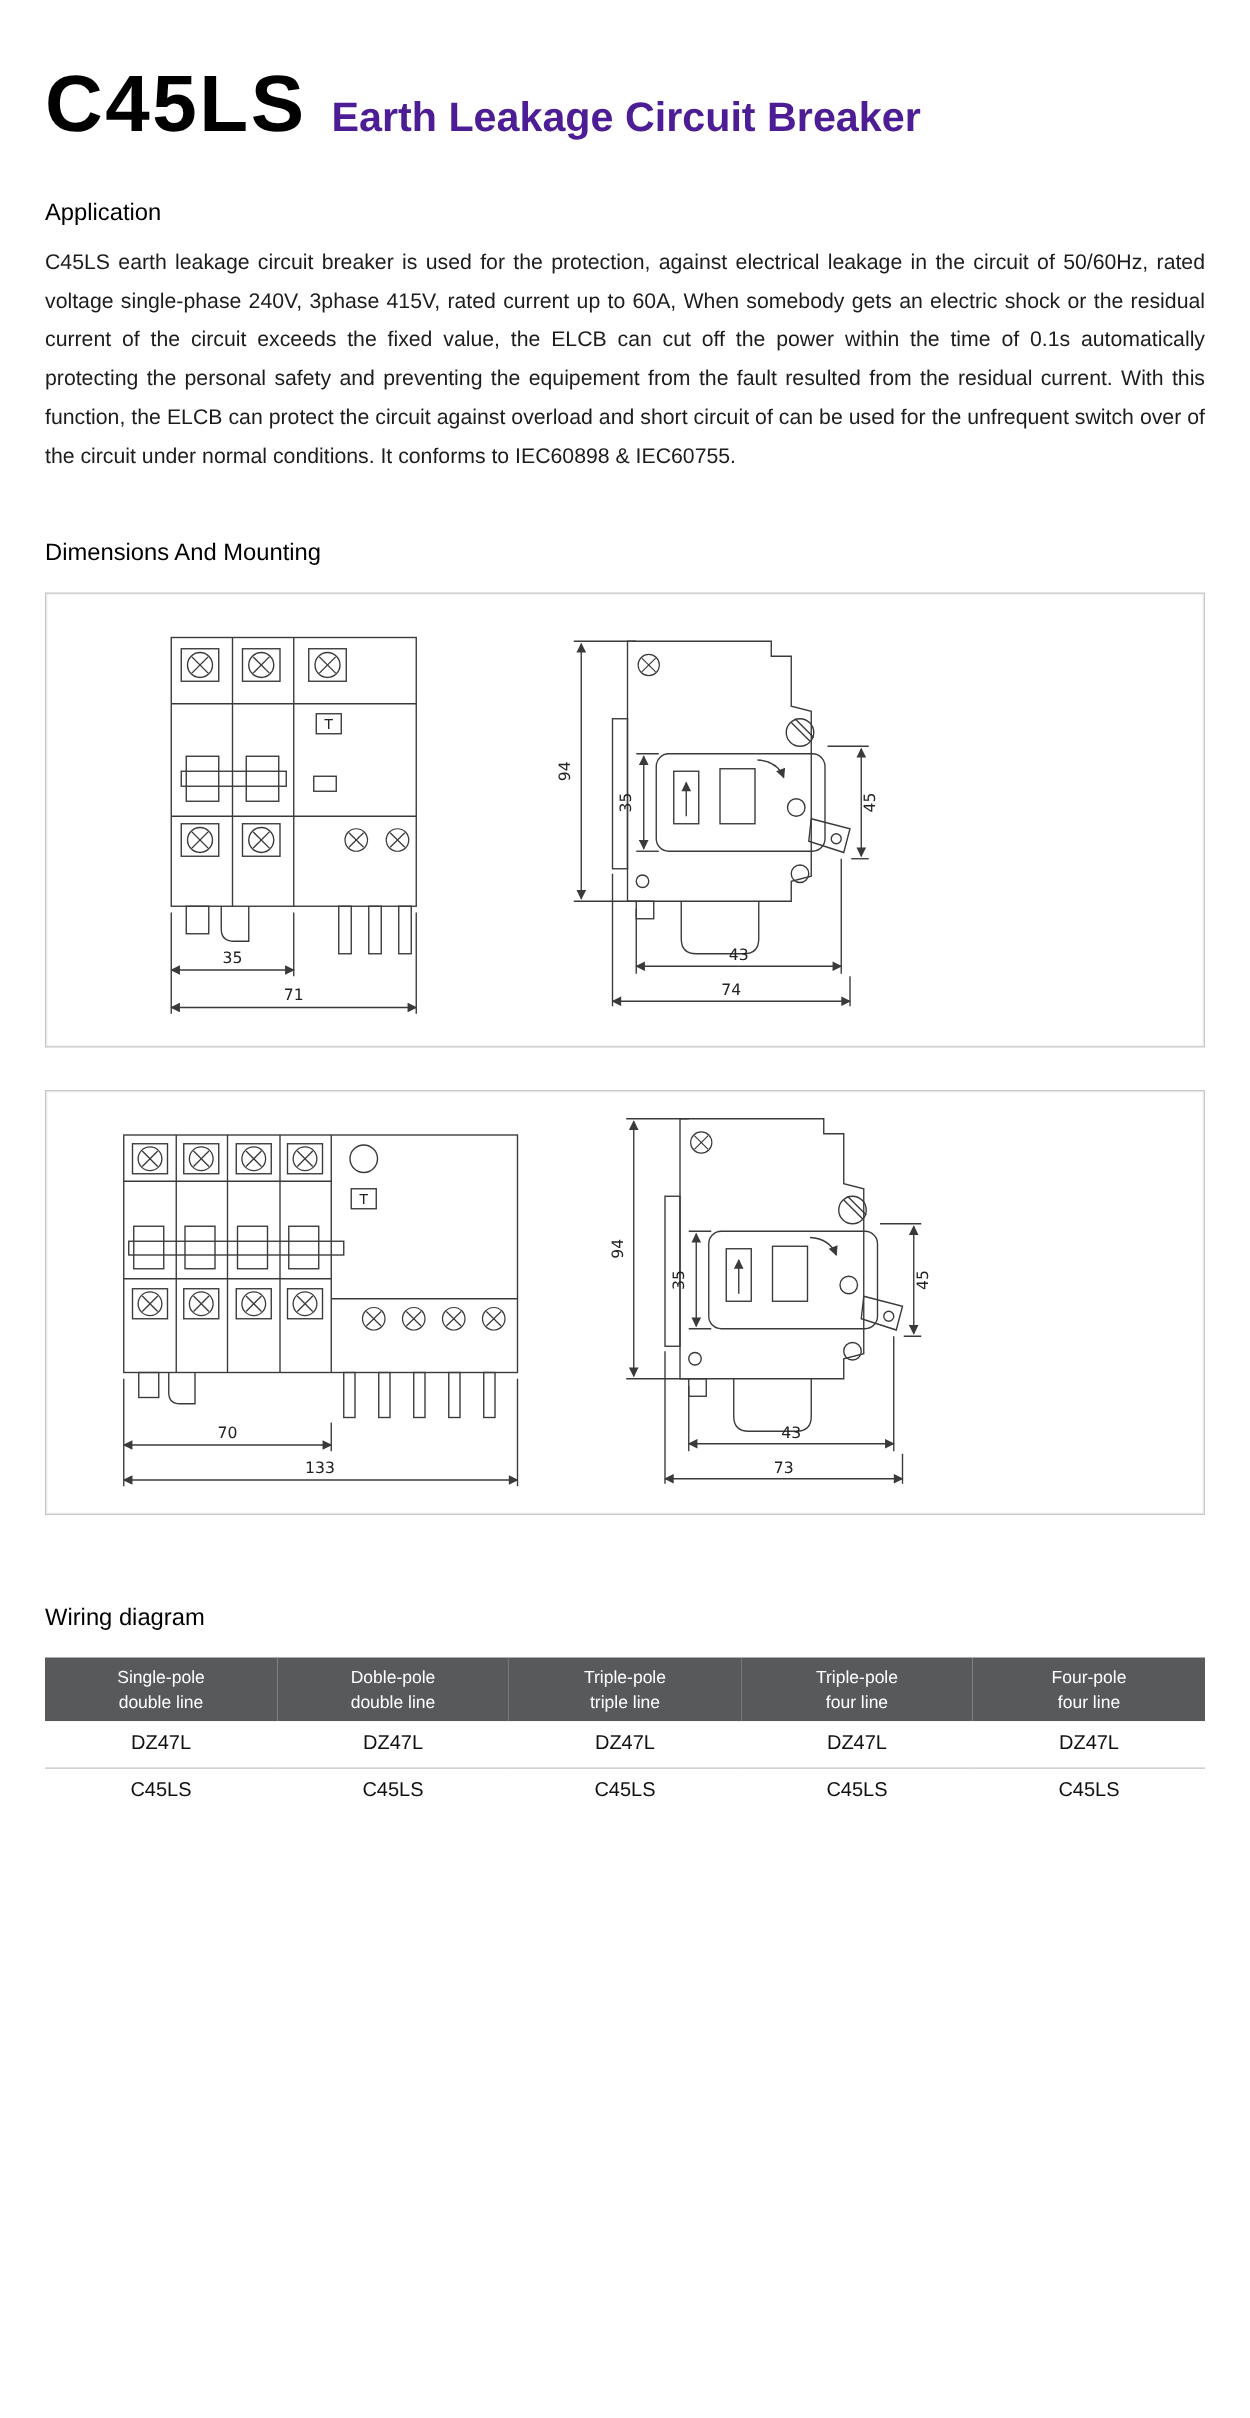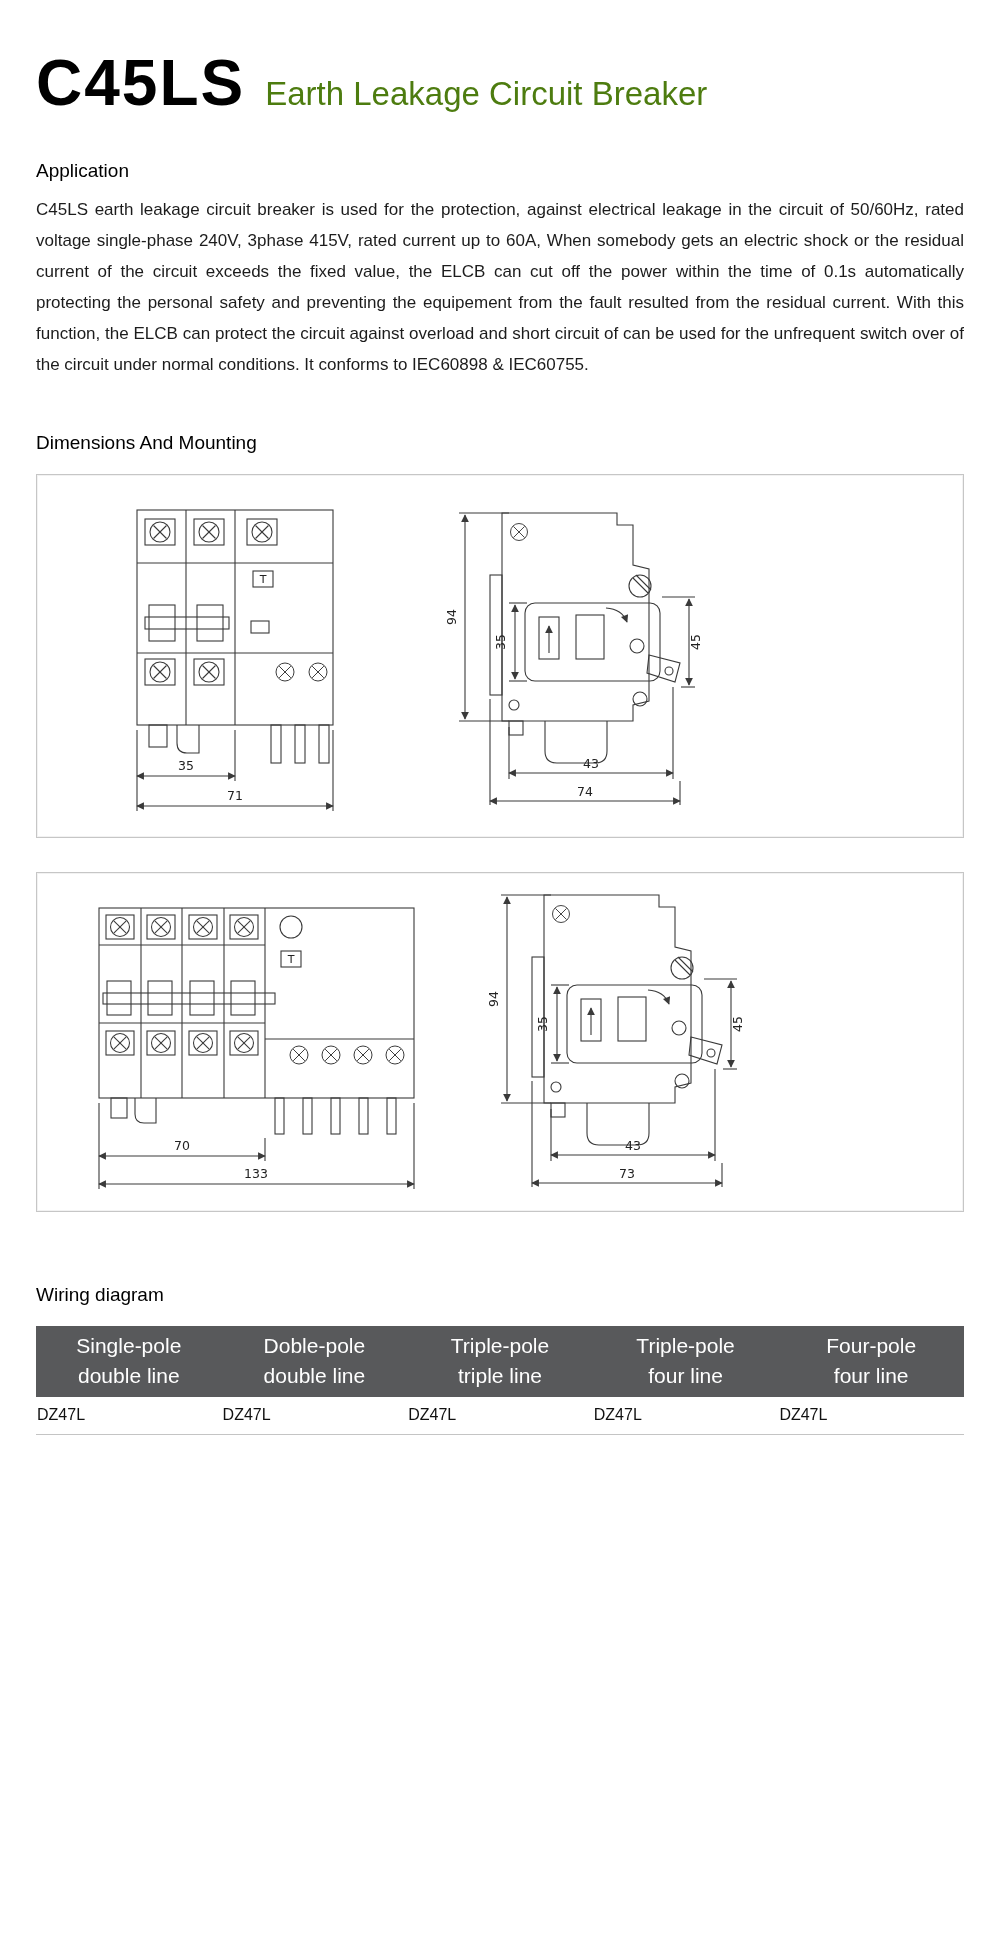--- a/index.html
+++ b/index.html
@@ -5,21 +5,21 @@
   html,body { margin:0; padding:0; background:#ffffff; }
   .page {
     width:1000px; height:1440px; background:#fff; overflow:hidden;
     font-family:"Liberation Sans", sans-serif; color:#1a1a1a;
     position:relative;
   }
   .content { padding:46px 36px 0 36px; }
 
   .title-row { display:flex; align-items:baseline; gap:20px; }
   .model { font-size:64px; font-weight:bold; letter-spacing:2px; color:#000; }
-  .subtitle { font-size:33px; font-weight:400; color:#4d7c0f; }
+  .subtitle { font-size:33px; font-weight:700; color:#4c1d95; }
 
   .section-heading { font-size:19px; font-weight:normal; color:#000; margin:0; }
   .h-app   { margin-top:40px; }
   .h-dims  { margin-top:52px; }
   .h-wire  { margin-top:72px; }
 
   .app-text {
     margin-top:12px; font-size:17px; line-height:31px;
     text-align:justify; color:#1c1c1c;
   }
@@ -33,25 +33,25 @@
   .panel svg { display:block; }
 
   .draw { stroke:#3a3a3a; stroke-width:1.1; fill:none; }
   .dim  { font-size:12.5px; fill:#222; stroke:none; text-anchor:middle; font-family:"DejaVu Sans", sans-serif; }
   .tlab { font-size:11px; fill:#222; stroke:none; text-anchor:middle; font-family:"DejaVu Sans", sans-serif; }
 
   table.wiring {
     margin-top:20px; width:928px; border-collapse:collapse; table-layout:fixed;
   }
   table.wiring th {
-    background:#58595b; color:#fff; font-weight:400; font-size:21px;
+    background:#58595b; color:#fff; font-weight:400; font-size:14px;
     line-height:1.45; padding:5px 4px; white-space:pre-line; text-align:center;
   }
   table.wiring td {
-    font-size:16px; color:#111; text-align:left; height:35px;
+    font-size:16px; color:#111; text-align:center; height:35px;
     border-bottom:1px solid #c4c4c4; background:#fff;
   }
   table.wiring tr:last-child td { border-bottom:5px solid #4d4e50; }
 </style>
 </head>
 <body>
 
 <svg width="0" height="0" style="position:absolute" aria-hidden="true">
   <defs>
     <marker id="arr" viewBox="0 0 10 10" refX="9" refY="5" markerWidth="9" markerHeight="7" orient="auto-start-reverse">

